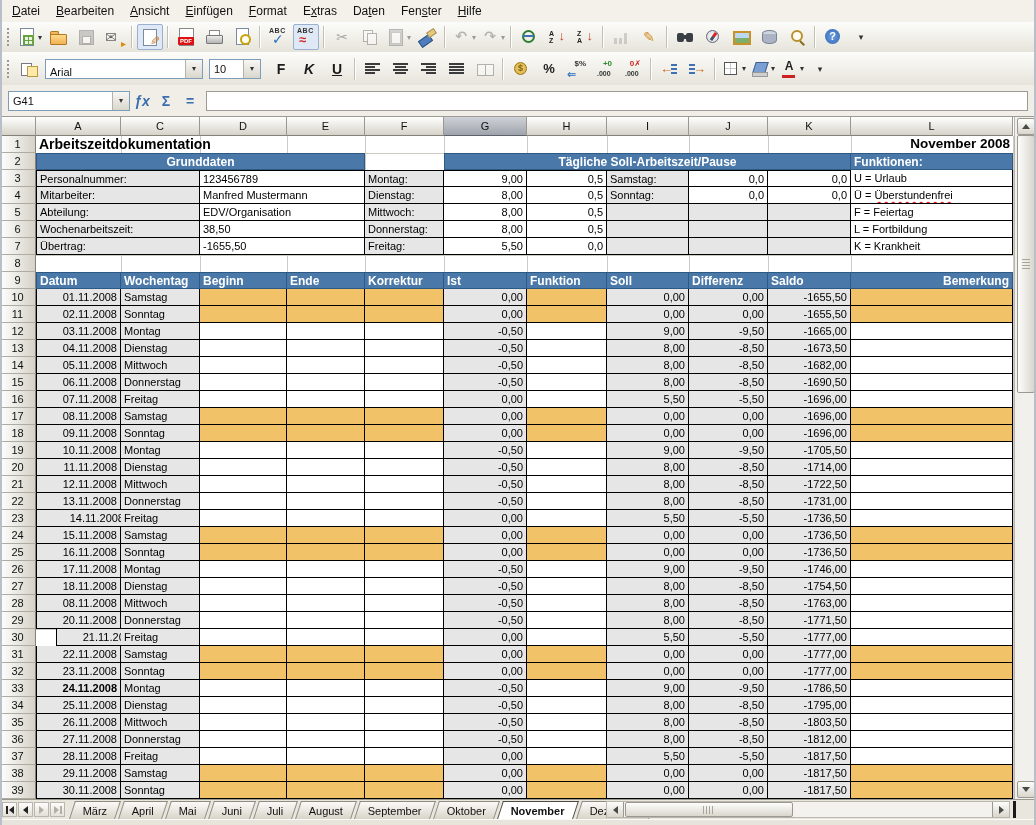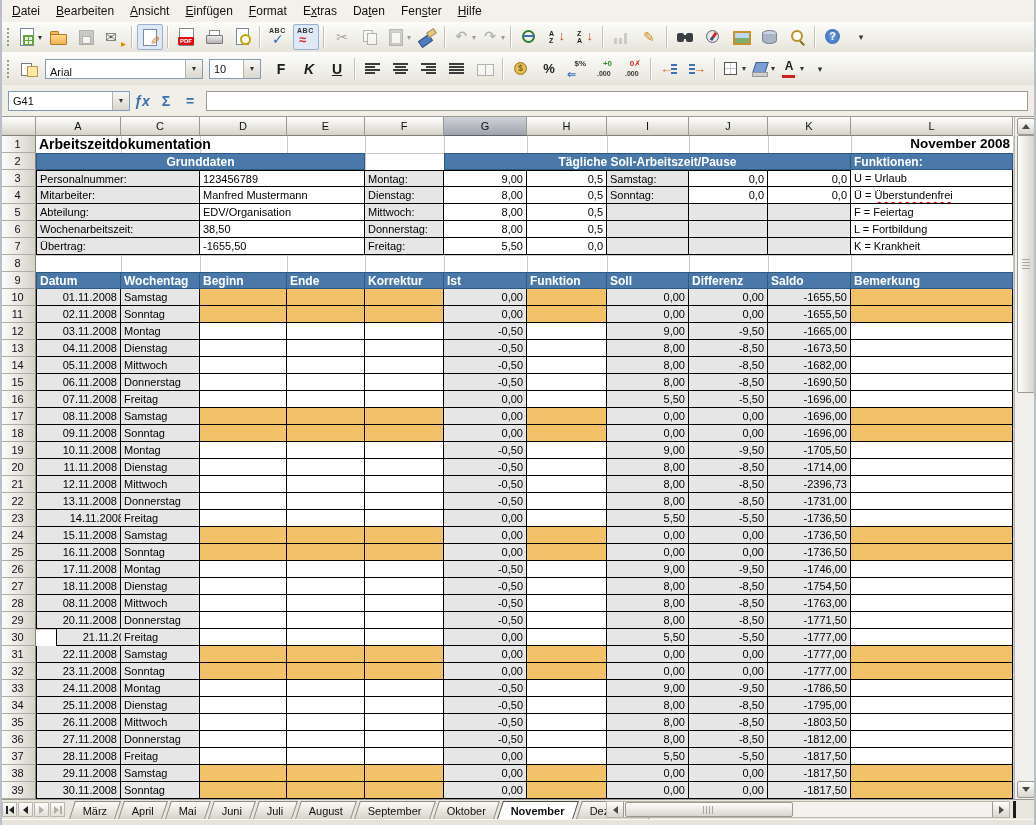--- a/index.html
+++ b/index.html
@@ -540,21 +540,21 @@
       <div class="cell hdr bl" style="left: 36px; top: 155px; width: 85px; height: 17px;">Datum</div>
       <div class="cell hdr" style="left: 121px; top: 155px; width: 79px; height: 17px;">Wochentag</div>
       <div class="cell hdr" style="left: 200px; top: 155px; width: 87px; height: 17px;">Beginn</div>
       <div class="cell hdr" style="left: 287px; top: 155px; width: 78px; height: 17px;">Ende</div>
       <div class="cell hdr" style="left: 365px; top: 155px; width: 79px; height: 17px;">Korrektur</div>
       <div class="cell hdr" style="left: 444px; top: 155px; width: 83px; height: 17px;">Ist</div>
       <div class="cell hdr" style="left: 527px; top: 155px; width: 80px; height: 17px;">Funktion</div>
       <div class="cell hdr" style="left: 607px; top: 155px; width: 82px; height: 17px;">Soll</div>
       <div class="cell hdr" style="left: 689px; top: 155px; width: 79px; height: 17px;">Differenz</div>
       <div class="cell hdr" style="left: 768px; top: 155px; width: 83px; height: 17px;">Saldo</div>
-      <div class="cell hdr" style="left: 851px; top: 155px; width: 162px; height: 17px;">Bemerkung</div>
+      <div class="cell hdr" style="left: 851px; top: 155px; width: 162px; height: 17px; text-align: right;">Bemerkung</div>
       <div class="cell b g r bl" style="left: 36px; top: 172px; width: 85px; height: 17px;">01.11.2008</div>
       <div class="cell b g" style="left: 121px; top: 172px; width: 79px; height: 17px;">Samstag</div>
       <div class="cell b o" style="left: 200px; top: 172px; width: 87px; height: 17px;"></div>
       <div class="cell b o" style="left: 287px; top: 172px; width: 78px; height: 17px;"></div>
       <div class="cell b o" style="left: 365px; top: 172px; width: 79px; height: 17px;"></div>
       <div class="cell b g r" style="left: 444px; top: 172px; width: 83px; height: 17px;">0,00</div>
       <div class="cell b o" style="left: 527px; top: 172px; width: 80px; height: 17px;"></div>
       <div class="cell b g r" style="left: 607px; top: 172px; width: 82px; height: 17px;">0,00</div>
       <div class="cell b g r" style="left: 689px; top: 172px; width: 79px; height: 17px;">0,00</div>
       <div class="cell b g r" style="left: 768px; top: 172px; width: 83px; height: 17px;">-1655,50</div>
@@ -671,21 +671,21 @@
       <div class="cell b w" style="left: 851px; top: 342px; width: 162px; height: 17px;"></div>
       <div class="cell b g r bl" style="left: 36px; top: 359px; width: 85px; height: 17px;">12.11.2008</div>
       <div class="cell b g" style="left: 121px; top: 359px; width: 79px; height: 17px;">Mittwoch</div>
       <div class="cell b w" style="left: 200px; top: 359px; width: 87px; height: 17px;"></div>
       <div class="cell b w" style="left: 287px; top: 359px; width: 78px; height: 17px;"></div>
       <div class="cell b w" style="left: 365px; top: 359px; width: 79px; height: 17px;"></div>
       <div class="cell b g r" style="left: 444px; top: 359px; width: 83px; height: 17px;">-0,50</div>
       <div class="cell b w" style="left: 527px; top: 359px; width: 80px; height: 17px;"></div>
       <div class="cell b g r" style="left: 607px; top: 359px; width: 82px; height: 17px;">8,00</div>
       <div class="cell b g r" style="left: 689px; top: 359px; width: 79px; height: 17px;">-8,50</div>
-      <div class="cell b g r" style="left: 768px; top: 359px; width: 83px; height: 17px;">-2396,73</div>
+      <div class="cell b g r" style="left: 768px; top: 359px; width: 83px; height: 17px;">-1722,50</div>
       <div class="cell b w" style="left: 851px; top: 359px; width: 162px; height: 17px;"></div>
       <div class="cell b g r bl" style="left: 36px; top: 376px; width: 85px; height: 17px;">13.11.2008</div>
       <div class="cell b g" style="left: 121px; top: 376px; width: 79px; height: 17px;">Donnerstag</div>
       <div class="cell b w" style="left: 200px; top: 376px; width: 87px; height: 17px;"></div>
       <div class="cell b w" style="left: 287px; top: 376px; width: 78px; height: 17px;"></div>
       <div class="cell b w" style="left: 365px; top: 376px; width: 79px; height: 17px;"></div>
       <div class="cell b g r" style="left: 444px; top: 376px; width: 83px; height: 17px;">-0,50</div>
       <div class="cell b w" style="left: 527px; top: 376px; width: 80px; height: 17px;"></div>
       <div class="cell b g r" style="left: 607px; top: 376px; width: 82px; height: 17px;">8,00</div>
       <div class="cell b g r" style="left: 689px; top: 376px; width: 79px; height: 17px;">-8,50</div>
@@ -794,21 +794,21 @@
       <div class="cell b g" style="left: 121px; top: 546px; width: 79px; height: 17px;">Sonntag</div>
       <div class="cell b o" style="left: 200px; top: 546px; width: 87px; height: 17px;"></div>
       <div class="cell b o" style="left: 287px; top: 546px; width: 78px; height: 17px;"></div>
       <div class="cell b o" style="left: 365px; top: 546px; width: 79px; height: 17px;"></div>
       <div class="cell b g r" style="left: 444px; top: 546px; width: 83px; height: 17px;">0,00</div>
       <div class="cell b o" style="left: 527px; top: 546px; width: 80px; height: 17px;"></div>
       <div class="cell b g r" style="left: 607px; top: 546px; width: 82px; height: 17px;">0,00</div>
       <div class="cell b g r" style="left: 689px; top: 546px; width: 79px; height: 17px;">0,00</div>
       <div class="cell b g r" style="left: 768px; top: 546px; width: 83px; height: 17px;">-1777,00</div>
       <div class="cell b o" style="left: 851px; top: 546px; width: 162px; height: 17px;"></div>
-      <div class="cell b g r bl" style="left: 36px; top: 563px; width: 85px; height: 17px;">24.11.2008</div>
+      <div class="cell b g r bl" style="left: 36px; top: 563px; width: 85px; height: 17px; font-weight: bold;">24.11.2008</div>
       <div class="cell b g" style="left: 121px; top: 563px; width: 79px; height: 17px;">Montag</div>
       <div class="cell b w" style="left: 200px; top: 563px; width: 87px; height: 17px;"></div>
       <div class="cell b w" style="left: 287px; top: 563px; width: 78px; height: 17px;"></div>
       <div class="cell b w" style="left: 365px; top: 563px; width: 79px; height: 17px;"></div>
       <div class="cell b g r" style="left: 444px; top: 563px; width: 83px; height: 17px;">-0,50</div>
       <div class="cell b w" style="left: 527px; top: 563px; width: 80px; height: 17px;"></div>
       <div class="cell b g r" style="left: 607px; top: 563px; width: 82px; height: 17px;">9,00</div>
       <div class="cell b g r" style="left: 689px; top: 563px; width: 79px; height: 17px;">-9,50</div>
       <div class="cell b g r" style="left: 768px; top: 563px; width: 83px; height: 17px;">-1786,50</div>
       <div class="cell b w" style="left: 851px; top: 563px; width: 162px; height: 17px;"></div>

